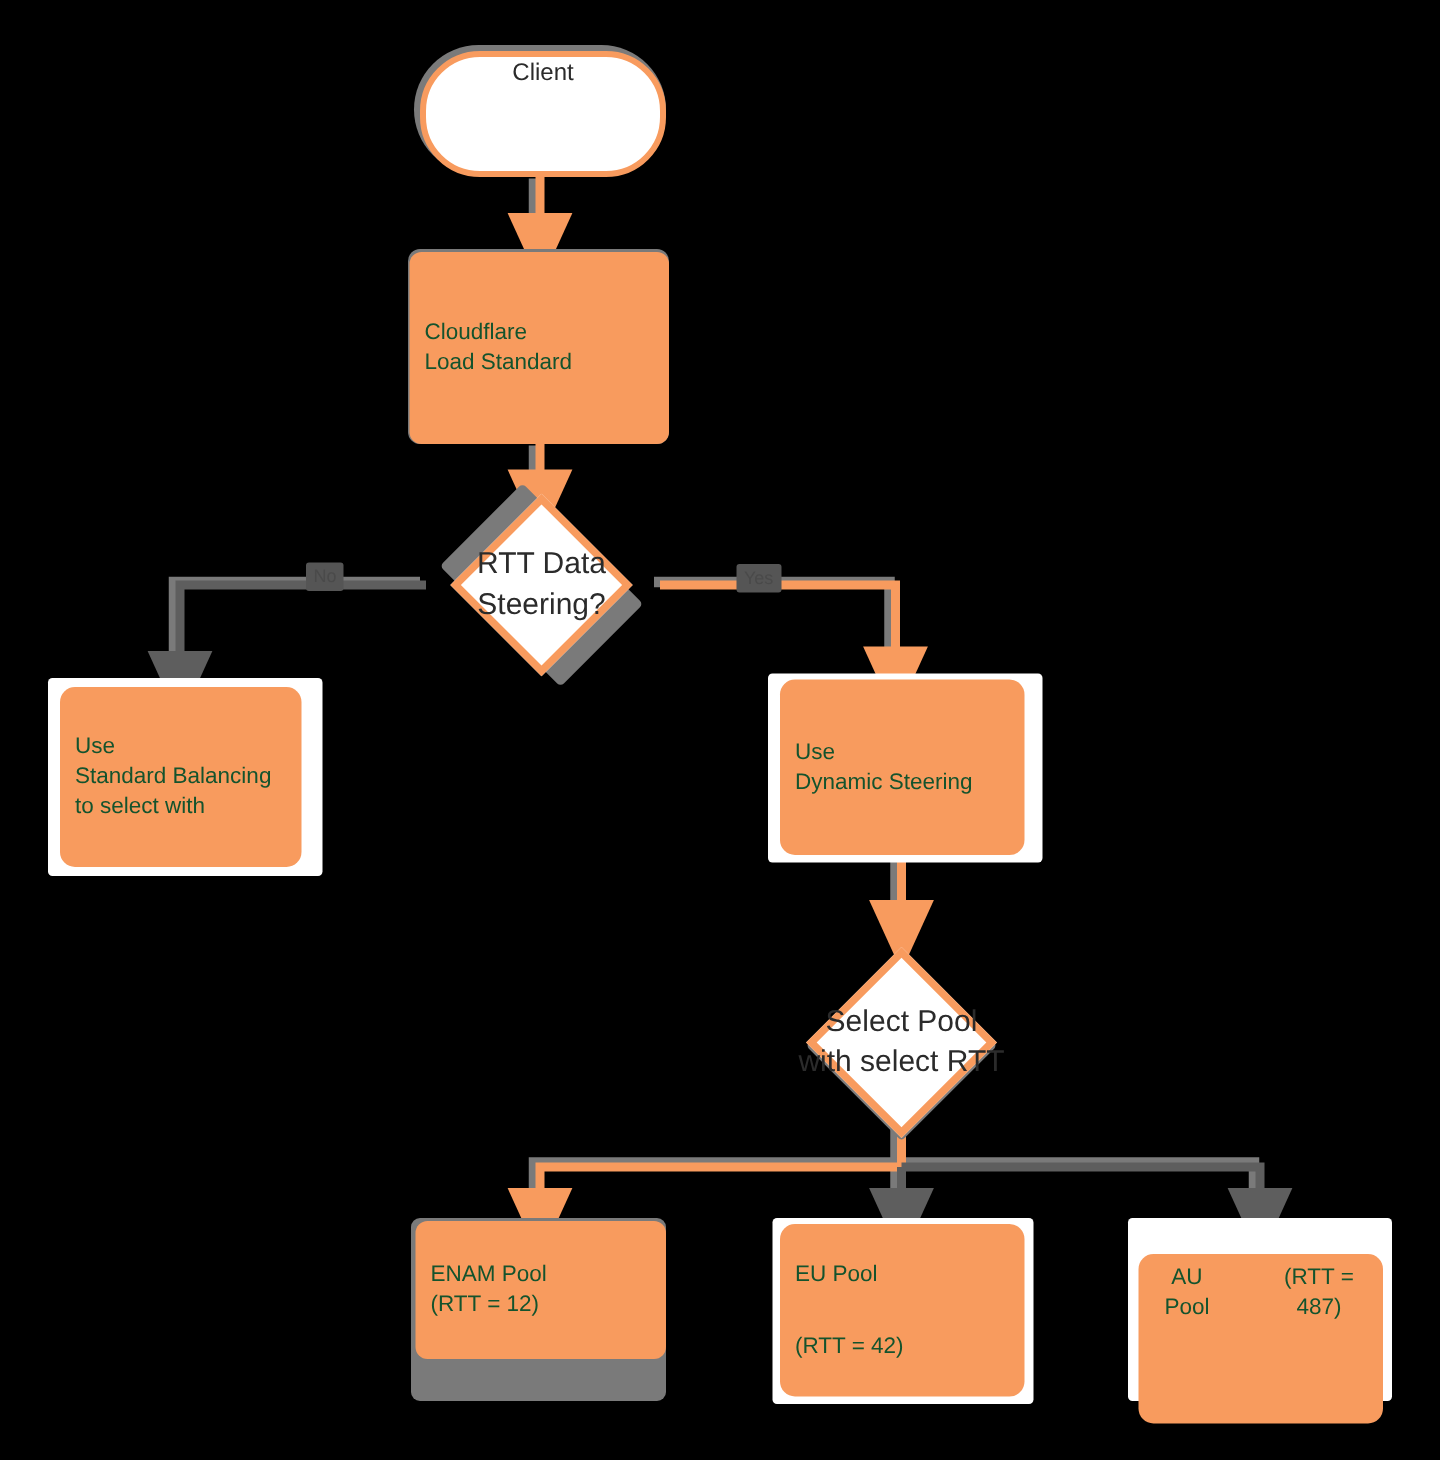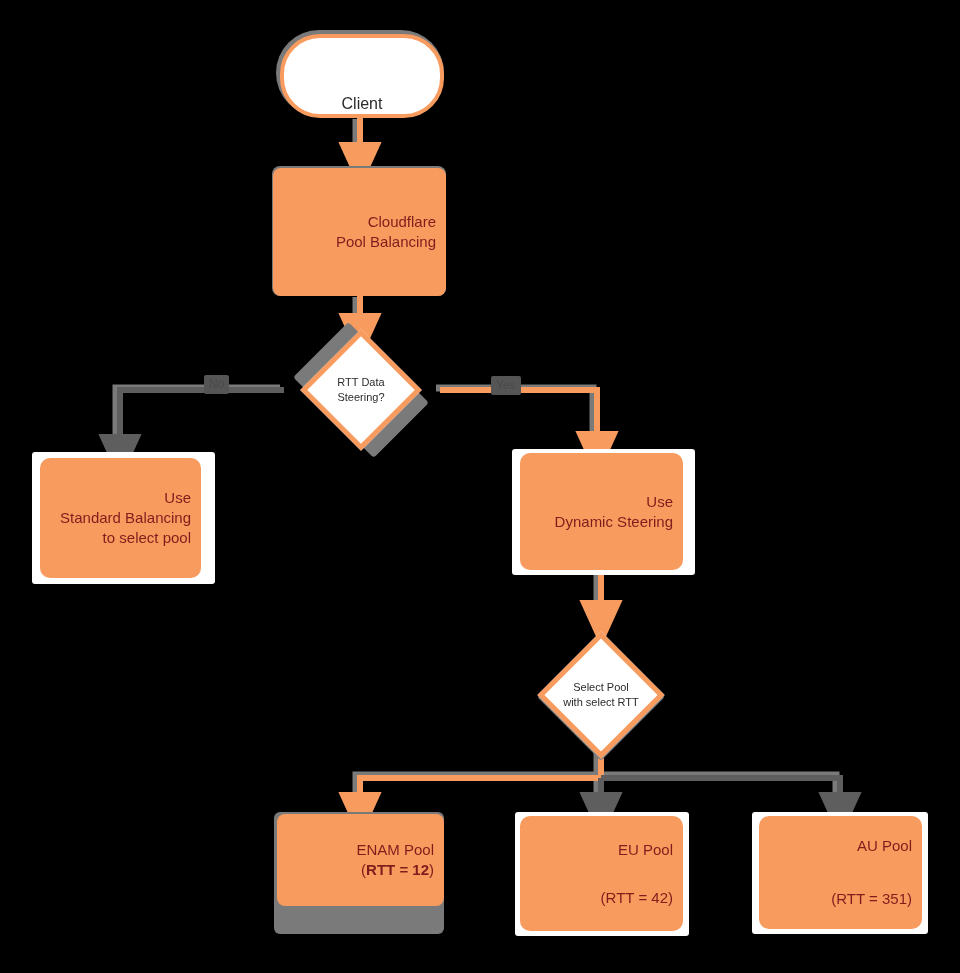--- a/index.html
+++ b/index.html
@@ -19,41 +19,41 @@
     position: absolute;
     left: 0; top: 0;
     width: 960px;
     height: 973px;
   }
   
   .node {
     position: absolute;
     box-sizing: border-box;
     display: flex;
-    align-items: flex-end;
+    align-items: flex-start;
     justify-content: center;
     text-align: center;
     line-height: 1.32;
     z-index: 5;
   }
   
   .plate {
     position: absolute;
     background: #ffffff;
     z-index: 2;
   }
   
   .shadow {
     position: absolute;
     background: #7a7a7a;
     z-index: 1;
   }
   .rect {
     background: #f89b5e;
-    color: #7f1d1d;
+    color: #14532d;
     border-radius: 8px;
     font-size: 15px;
     padding: 6px 10px;
   }
   .rect-soft {
     border-radius: 10px;
   }
   .stadium {
     background: #ffffff;
     color: #2b2b2b;
@@ -73,36 +73,36 @@
     left: 50%; top: 50%;
     transform: translate(-50%,-50%) rotate(45deg);
     background: #ffffff;
     border: 5px solid #f89b5e;
     box-sizing: border-box;
   }
   .diamond-label {
     position: relative;
     z-index: 3;
     color: #2b2b2b;
-    font-size: 11px;
+    font-size: 20px;
     text-align: center;
     line-height: 1.35;
     white-space: nowrap;
   }
   .edge-label {
     position: absolute;
     z-index: 6;
     background: #555555;
     color: #4a4a4a;
     font-size: 12px;
     padding: 2px 5px;
     border-radius: 2px;
     line-height: 1.25;
   }
-  .b { font-weight: bold; }
+  .b { font-weight: normal; }
   .nl { display: block; }
 </style>
 </head>
 <body>
 
 <div id="canvas">
 
   <svg id="wires" viewBox="0 0 960 973">
     <defs>
       <marker id="arrOrange" markerWidth="9" markerHeight="9" refX="4.5" refY="4.2" orient="auto">
@@ -140,40 +140,40 @@
   </svg>
 
   <div class="shadow" style="left:276px; top:30px; width:168px; height:86px; border-radius:43px;"></div>
   <div class="node stadium" style="left:280px; top:34px; width:164px; height:84px;">
     <span>Client</span>
   </div>
 
   <div class="shadow" style="left:272px; top:166px; width:174px; height:130px; border-radius:8px;"></div>
   <div class="node rect" style="left:273px; top:168px; width:173px; height:128px; flex-direction:column;">
     <span class="nl">Cloudflare</span>
-    <span class="nl">Pool Balancing</span>
+    <span class="nl">Load Standard</span>
   </div>
 
   <div class="shadow" style="left:288px; top:340px; width:146px; height:100px; transform:rotate(45deg) scale(0.78); border-radius:4px;"></div>
   <div class="diamond-wrap" style="left:281px; top:330px; width:160px; height:120px;">
     <div class="diamond-shape" style="width:86px; height:86px;"></div>
     <div class="diamond-label">
       <span class="nl">RTT Data</span>
       <span class="nl">Steering?</span>
     </div>
   </div>
 
   <div class="edge-label" style="left:204px; top:375px;">No</div>
   <div class="edge-label" style="left:491px; top:376px;">Yes</div>
 
   <div class="plate" style="left:32px; top:452px; width:183px; height:132px; border-radius:3px;"></div>
   <div class="node rect rect-soft" style="left:40px; top:458px; width:161px; height:120px; flex-direction:column;">
     <span class="nl">Use</span>
     <span class="nl">Standard Balancing</span>
-    <span class="nl">to select pool</span>
+    <span class="nl">to select with</span>
   </div>
 
   <div class="plate" style="left:512px; top:449px; width:183px; height:126px; border-radius:3px;"></div>
   <div class="node rect rect-soft" style="left:520px; top:453px; width:163px; height:117px; flex-direction:column;">
     <span class="nl">Use</span>
     <span class="nl">Dynamic Steering</span>
   </div>
 
   <div class="shadow" style="left:540px; top:636px; width:122px; height:122px; transform:rotate(45deg) scale(0.74); border-radius:4px;"></div>
   <div class="diamond-wrap" style="left:512px; top:632px; width:178px; height:125px;">
@@ -190,18 +190,18 @@
     <span class="nl"><span>(</span><span class="b">RTT = 12</span><span>)</span></span>
   </div>
 
   <div class="plate" style="left:515px; top:812px; width:174px; height:124px; border-radius:3px;"></div>
   <div class="node rect rect-soft" style="left:520px; top:816px; width:163px; height:115px; flex-direction:column;gap:28px;">
     <span class="nl">EU Pool</span>
     <span class="nl">(RTT = 42)</span>
   </div>
 
   <div class="plate" style="left:752px; top:812px; width:176px; height:122px; border-radius:3px;"></div>
-  <div class="node rect rect-soft" style="left:759px; top:816px; width:163px; height:113px; flex-direction:column;gap:33px;">
+  <div class="node rect rect-soft" style="left:759px; top:836px; width:163px; height:113px; flex-direction:row;gap:33px;">
     <span class="nl">AU Pool</span>
-    <span class="nl">(RTT = 351)</span>
+    <span class="nl">(RTT = 487)</span>
   </div>
 
 </div>
 
 </body></html>

